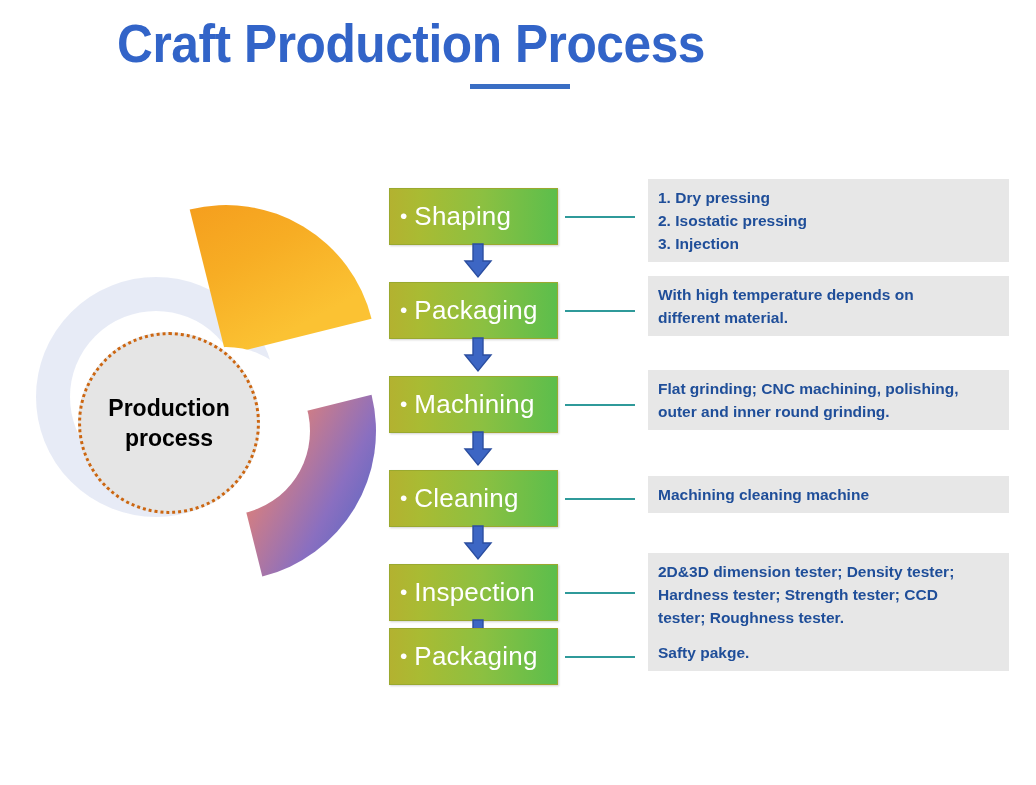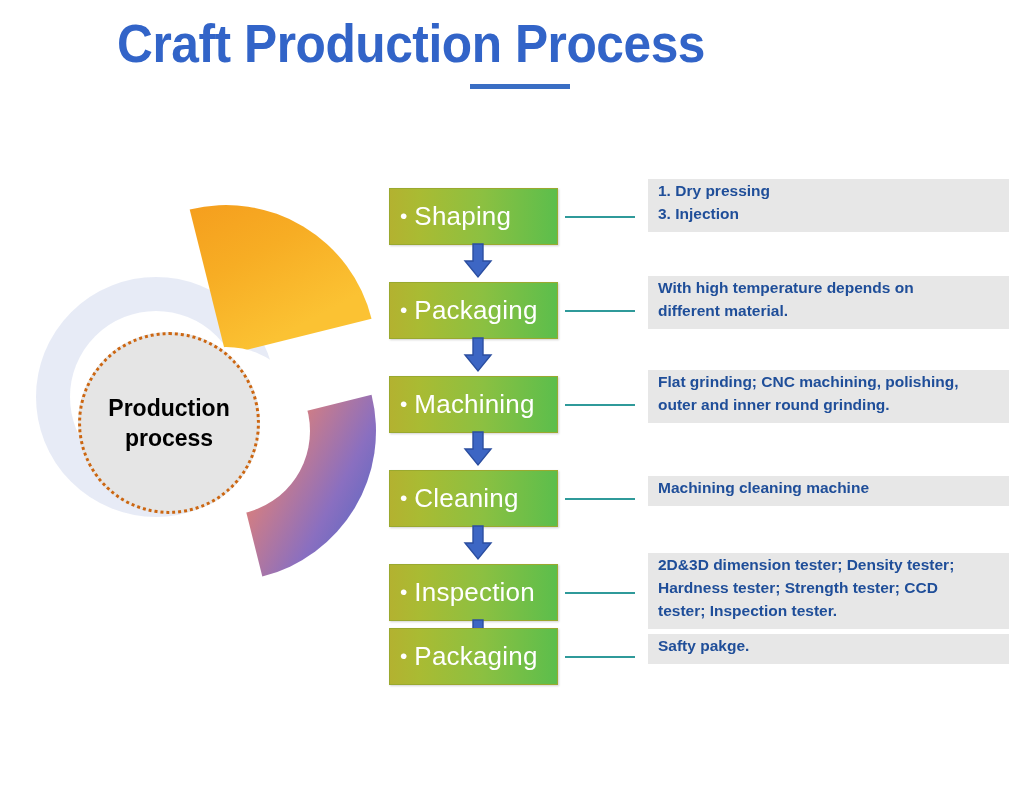--- a/index.html
+++ b/index.html
@@ -145,21 +145,21 @@
     width: 70px;
     height: 2px;
     background: #2f9a9a;
   }
   .desc-box {
     position: absolute;
     left: 259px;
     width: 361px;
     background: #e7e7e7;
     box-sizing: border-box;
-    padding: 0 9px 7px 10px;
+    padding: 7px 9px 7px 10px;
   }
   .desc-line {
     font-size: 15.5px;
     font-weight: bold;
     color: #1f4e99;
     line-height: 23px;
     white-space: nowrap;
   }
   .arrow {
     position: absolute;
@@ -213,20 +213,21 @@
 <div id="flow">
 
   <div class="stage-row" style="top:188px;">
     <div class="stage-box">
       <span class="stage-bullet">•</span>
       <span class="stage-label">Shaping</span>
     </div>
     <div class="connector" style="top:28px;"></div>
     <div class="desc-box" style="top:-9px;">
       <div class="desc-line">1. Dry pressing</div>
+      <div class="desc-line">2. Isostatic pressing</div>
       <div class="desc-line">3. Injection</div>
     </div>
   </div>
 
   <svg class="arrow" style="top:243px;" viewBox="0 0 32 36">
     <polygon points="11,1 21,1 21,18 29,18 16,34 3,18 11,18" fill="#3d66c4" stroke="#2b4ea0" stroke-width="1.4"></polygon>
   </svg>
 
   <div class="stage-row" style="top:282px;">
     <div class="stage-box">
@@ -277,21 +278,21 @@
 
   <div class="stage-row" style="top:564px;">
     <div class="stage-box">
       <span class="stage-bullet">•</span>
       <span class="stage-label">Inspection</span>
     </div>
     <div class="connector" style="top:28px;"></div>
     <div class="desc-box" style="top:-29px;margin-top:18px;">
       <div class="desc-line">2D&amp;3D dimension tester; Density tester;</div>
       <div class="desc-line">Hardness tester; Strength tester; CCD</div>
-      <div class="desc-line">tester; Inspection tester.</div>
+      <div class="desc-line">tester; Roughness tester.</div>
     </div>
   </div>
 
   <svg class="arrow" style="top:619px;" viewBox="0 0 32 36">
     <polygon points="11,1 21,1 21,18 29,18 16,34 3,18 11,18" fill="#3d66c4" stroke="#2b4ea0" stroke-width="1.4"></polygon>
   </svg>
 
   <div class="stage-row" style="top:628px;">
     <div class="stage-box">
       <span class="stage-bullet">•</span>

